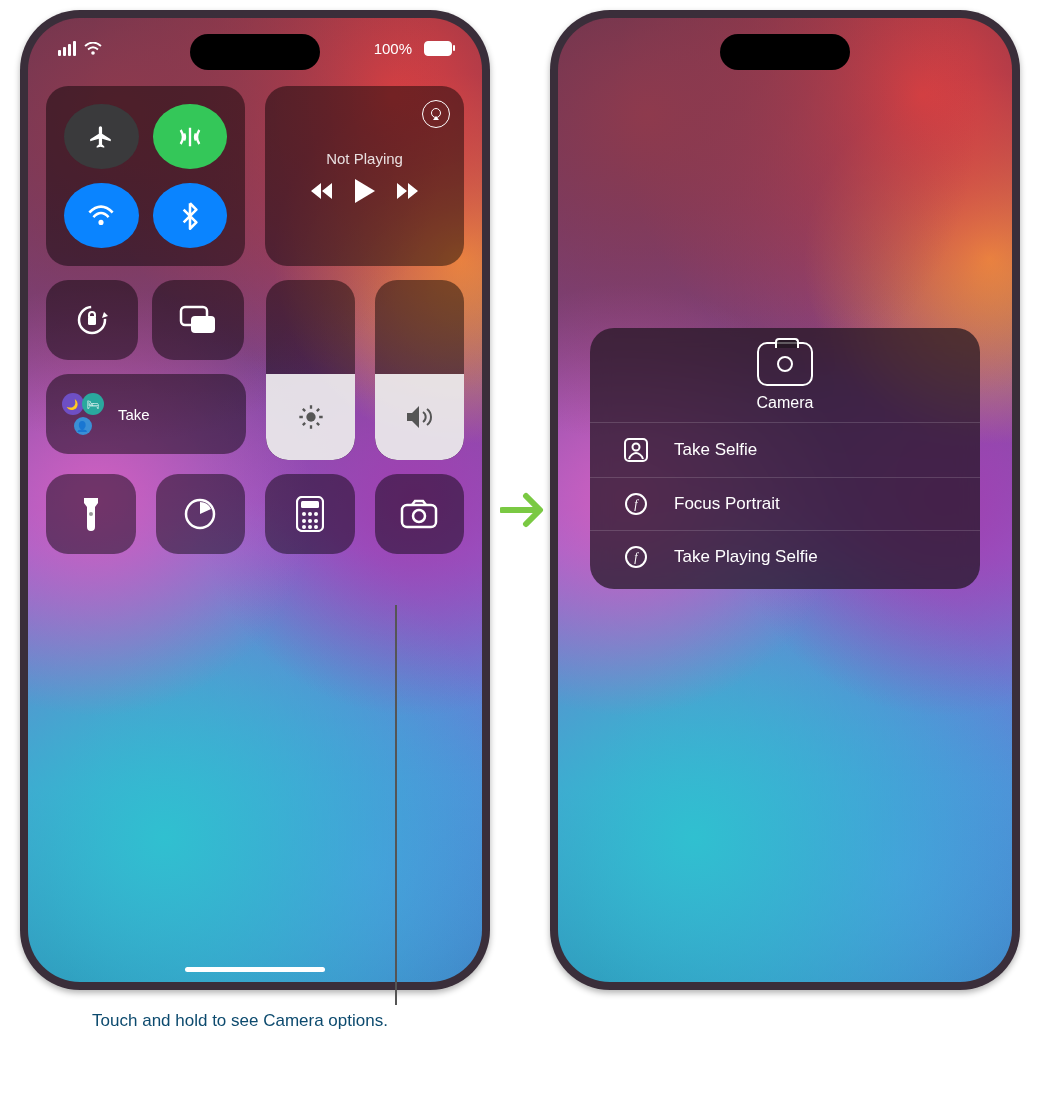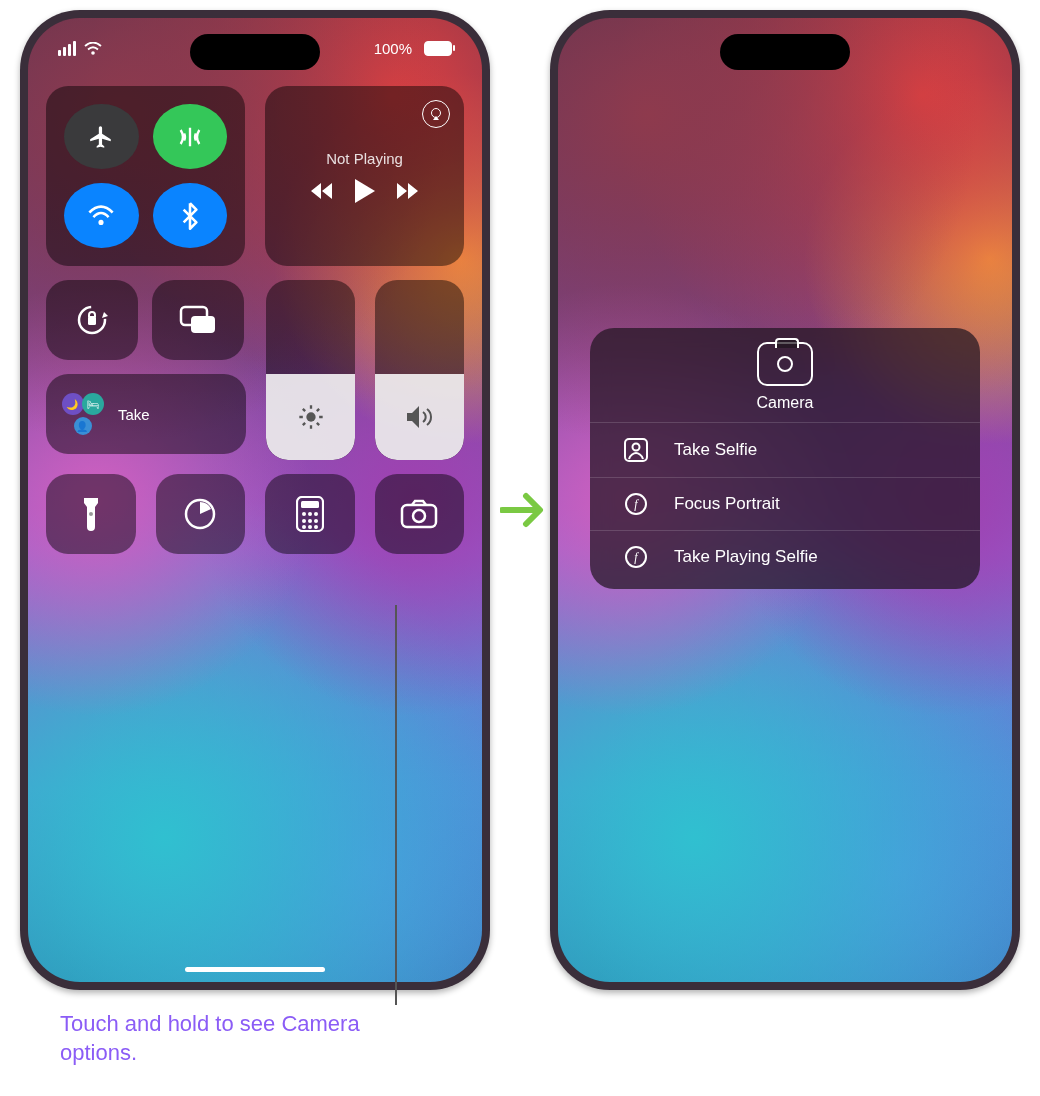--- a/index.html
+++ b/index.html
@@ -62,21 +62,21 @@
     position:absolute;top:310px;left:32px;right:32px;background:rgba(30,20,30,0.7);
     border-radius:24px;color:#fff;padding:14px 0 6px 0;backdrop-filter:blur(10px)
   }
   .cam-head{display:flex;flex-direction:column;align-items:center;gap:8px;padding-bottom:10px}
   .cam-icon{width:52px;height:40px;border:2px solid #fff;border-radius:10px;display:flex;align-items:center;justify-content:center;position:relative}
   .cam-icon::before{content:"";position:absolute;top:-6px;left:16px;width:20px;height:8px;border:2px solid #fff;border-bottom:none;border-radius:4px 4px 0 0;background:rgba(30,20,30,0.7)}
   .cam-row{display:flex;align-items:center;gap:24px;padding:14px 32px;border-top:1px solid rgba(255,255,255,0.15);font-size:17px}
   .cam-row .ico{width:28px;display:flex;justify-content:center}
   .arrow{position:absolute;left:500px;top:490px;color:#7ac943}
   .callout{position:absolute;left:395px;top:605px;width:2px;height:400px;background:#555}
-  .caption{position:absolute;left:60px;top:1010px;width:360px;text-align:left;font-size:22px;color:#8b5cf6;line-height:1.3}
+  .caption{position:absolute;left:60px;top:1010px;width:360px;text-align:center;font-size:17px;color:#0c4a6e;line-height:1.3}
   .foc-icons{position:relative;width:42px;height:42px}
   .foc-icons .d{position:absolute;border-radius:50%;display:flex;align-items:center;justify-content:center;font-size:10px;color:#fff}
   .fd1{width:22px;height:22px;background:#6e4fc4;top:0;left:0}
   .fd2{width:22px;height:22px;background:#2aa89e;top:0;right:0}
   .fd3{width:18px;height:18px;background:#3a8fd6;bottom:0;left:12px}
 </style>
 </head>
 <body>
 
 <div class="stage">

